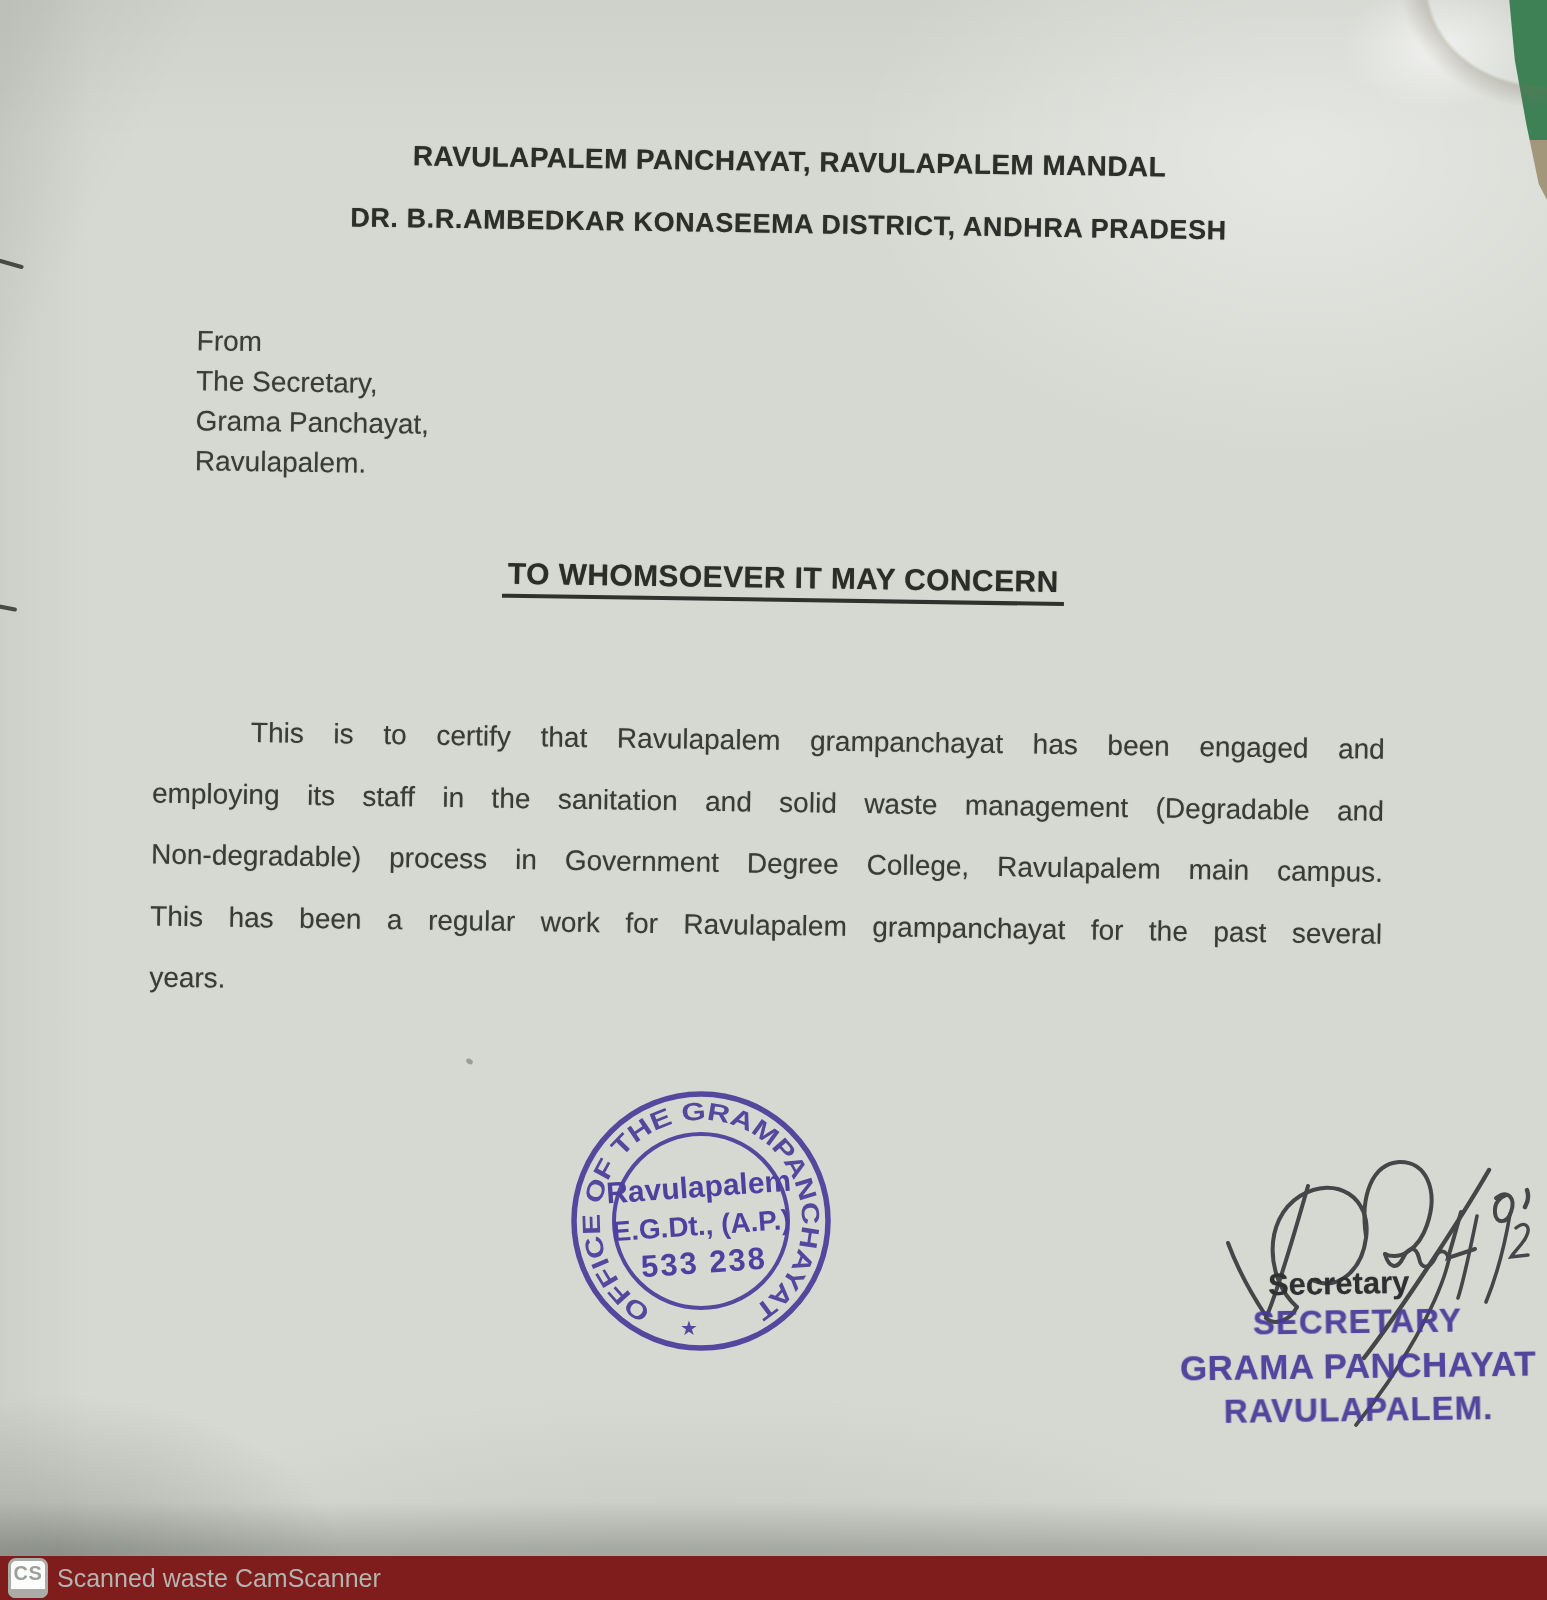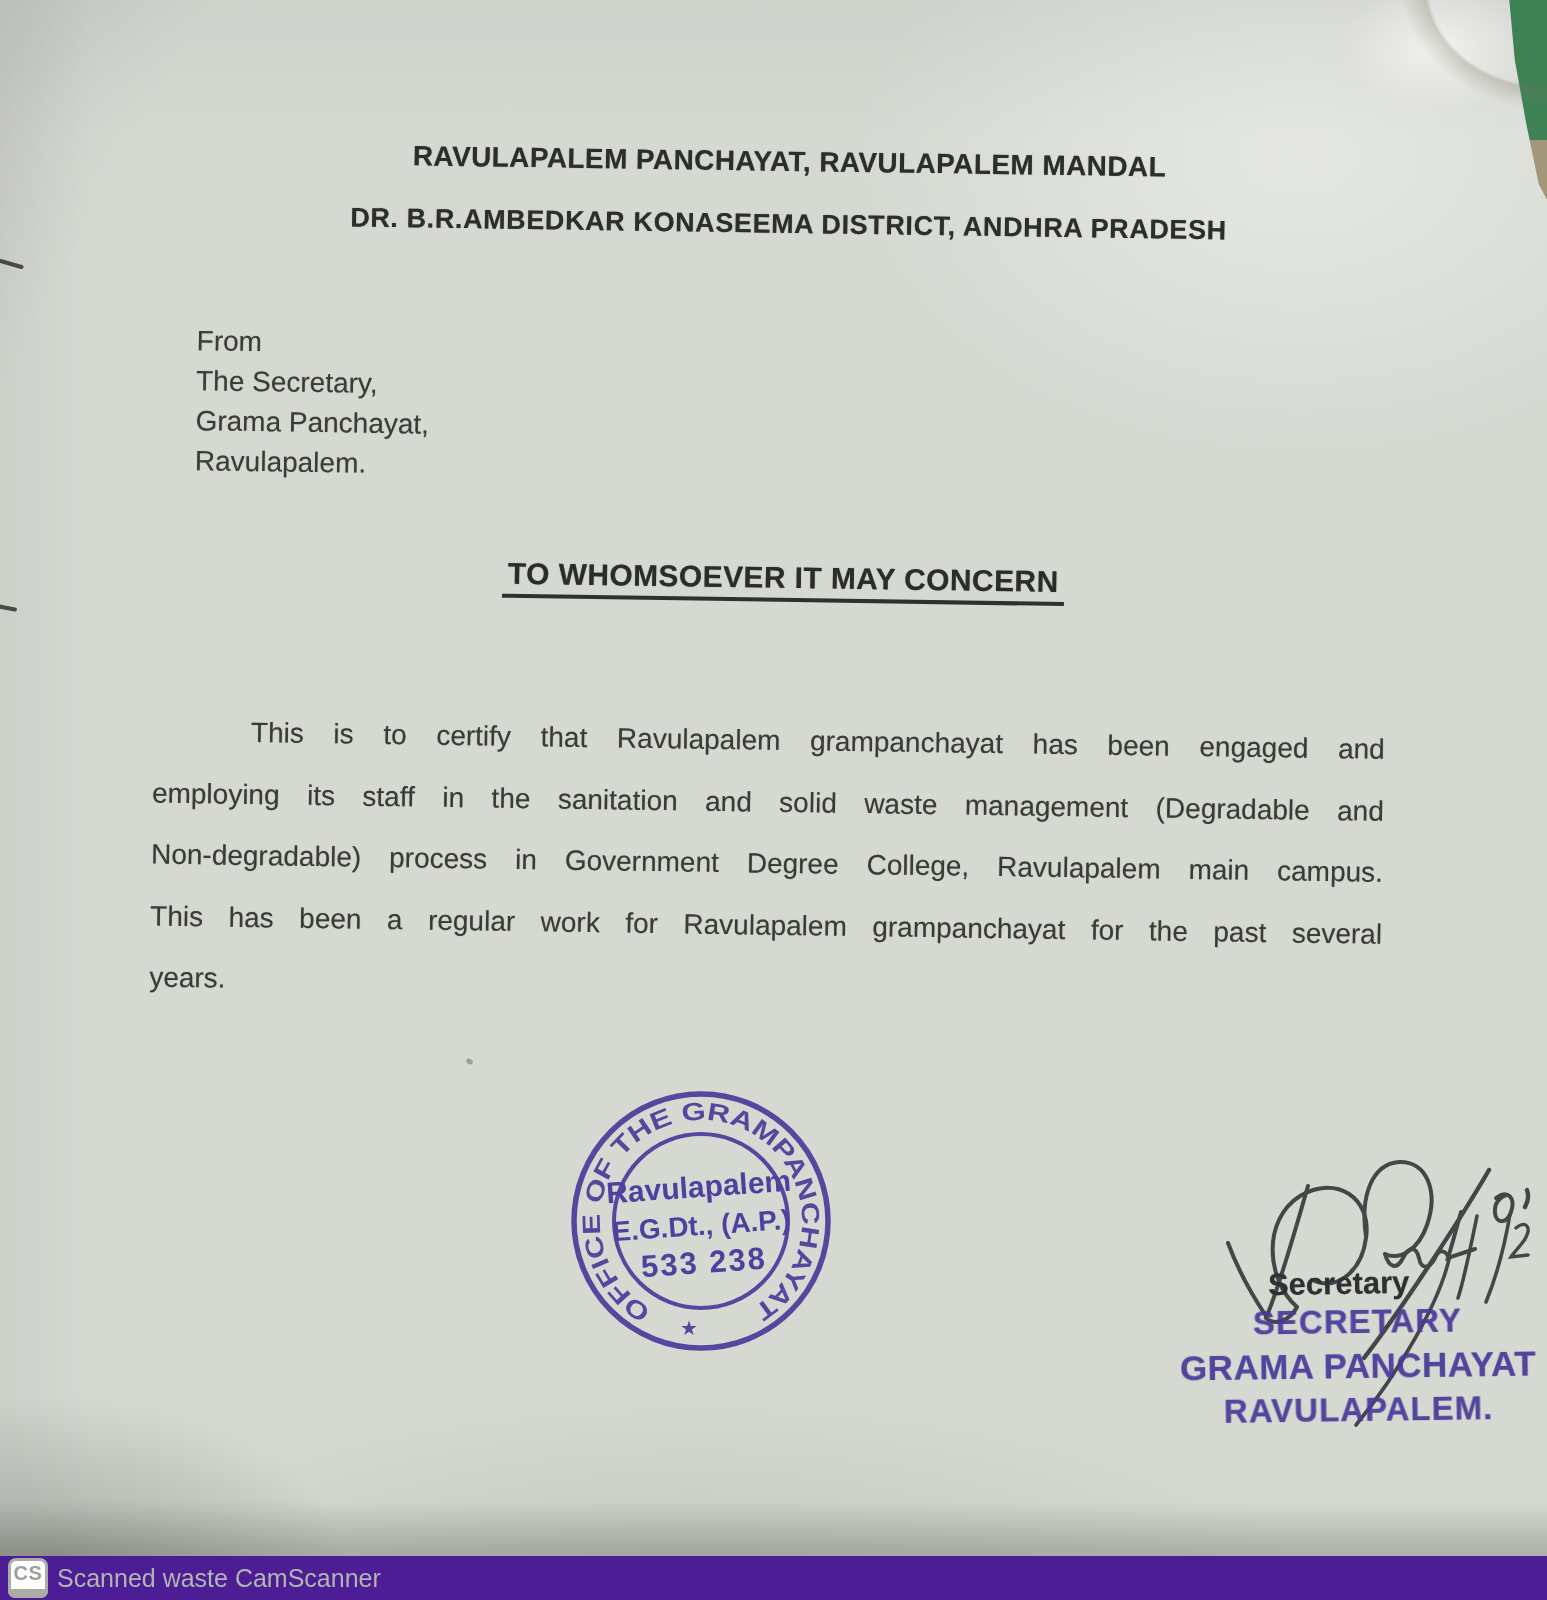--- a/index.html
+++ b/index.html
@@ -62,21 +62,21 @@
   .typed-sec{position:absolute;left:1268px;top:1266px;font-size:31px;font-weight:600;
         color:#2e3031;transform:rotate(-1deg);text-shadow:0 0 1px rgba(46,48,49,.5);}
   .purple-stamp{position:absolute;left:1178px;top:1300px;width:360px;text-align:center;
         transform:rotate(-.8deg);color:#483a99;font-weight:bold;opacity:.93;
         filter:blur(.3px);text-shadow:0 0 1px rgba(72,58,153,.6);}
   .purple-stamp .ps1{font-size:33px;line-height:44px;letter-spacing:1px;}
   .purple-stamp .ps2{font-size:35px;line-height:44px;letter-spacing:.5px;}
   .purple-stamp .ps3{font-size:33px;line-height:44px;letter-spacing:1px;}
 
   
-  .footer{position:absolute;left:0;top:1556px;width:1547px;height:44px;background:#4c1d95;}
+  .footer{position:absolute;left:0;top:1556px;width:1547px;height:44px;background:#7f1d1d;}
   .cs-badge{position:absolute;left:8px;top:2px;width:34px;height:34px;background:#fdfdfd;
         border:3px solid #a9ada6;border-radius:8px;}
   .cs-badge .cs-text{position:absolute;left:0;top:1px;width:100%;text-align:center;
         font-size:20px;font-weight:bold;color:#9ba099;letter-spacing:.5px;}
   .cs-badge .cs-bar{position:absolute;left:-3px;right:-3px;bottom:-3px;height:9px;
         background:#a9ada6;border-radius:0 0 7px 7px;}
   .footer-label{position:absolute;left:57px;top:8px;font-size:25px;color:#b3b5b1;}
 </style>
 </head>
 <body>

